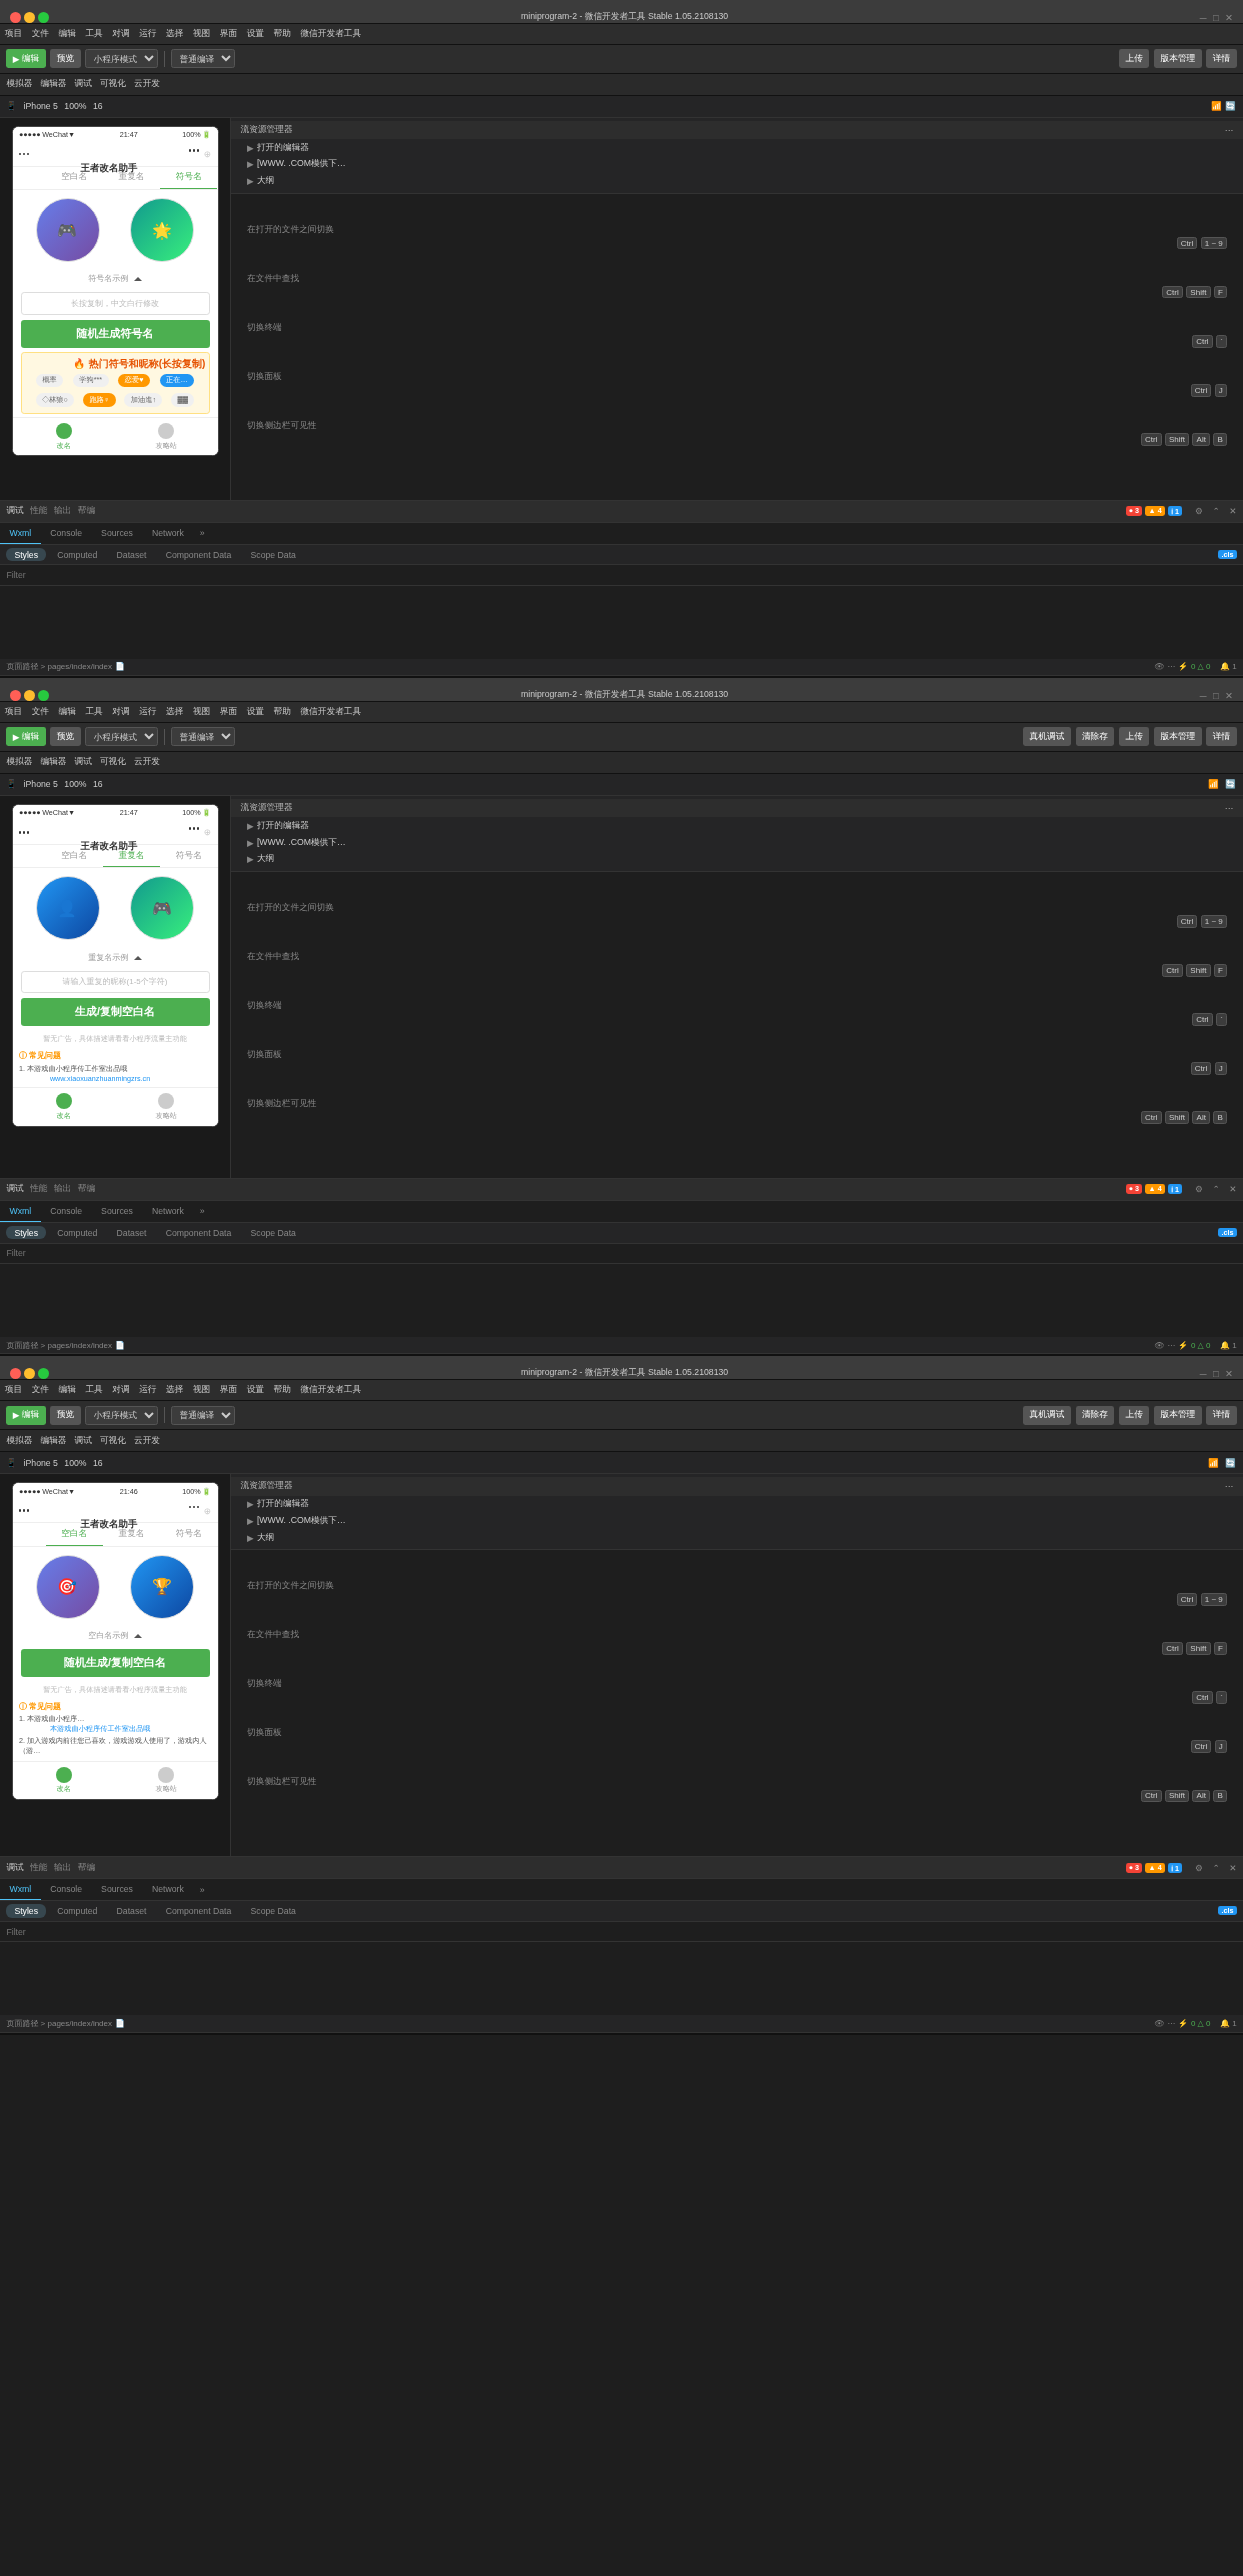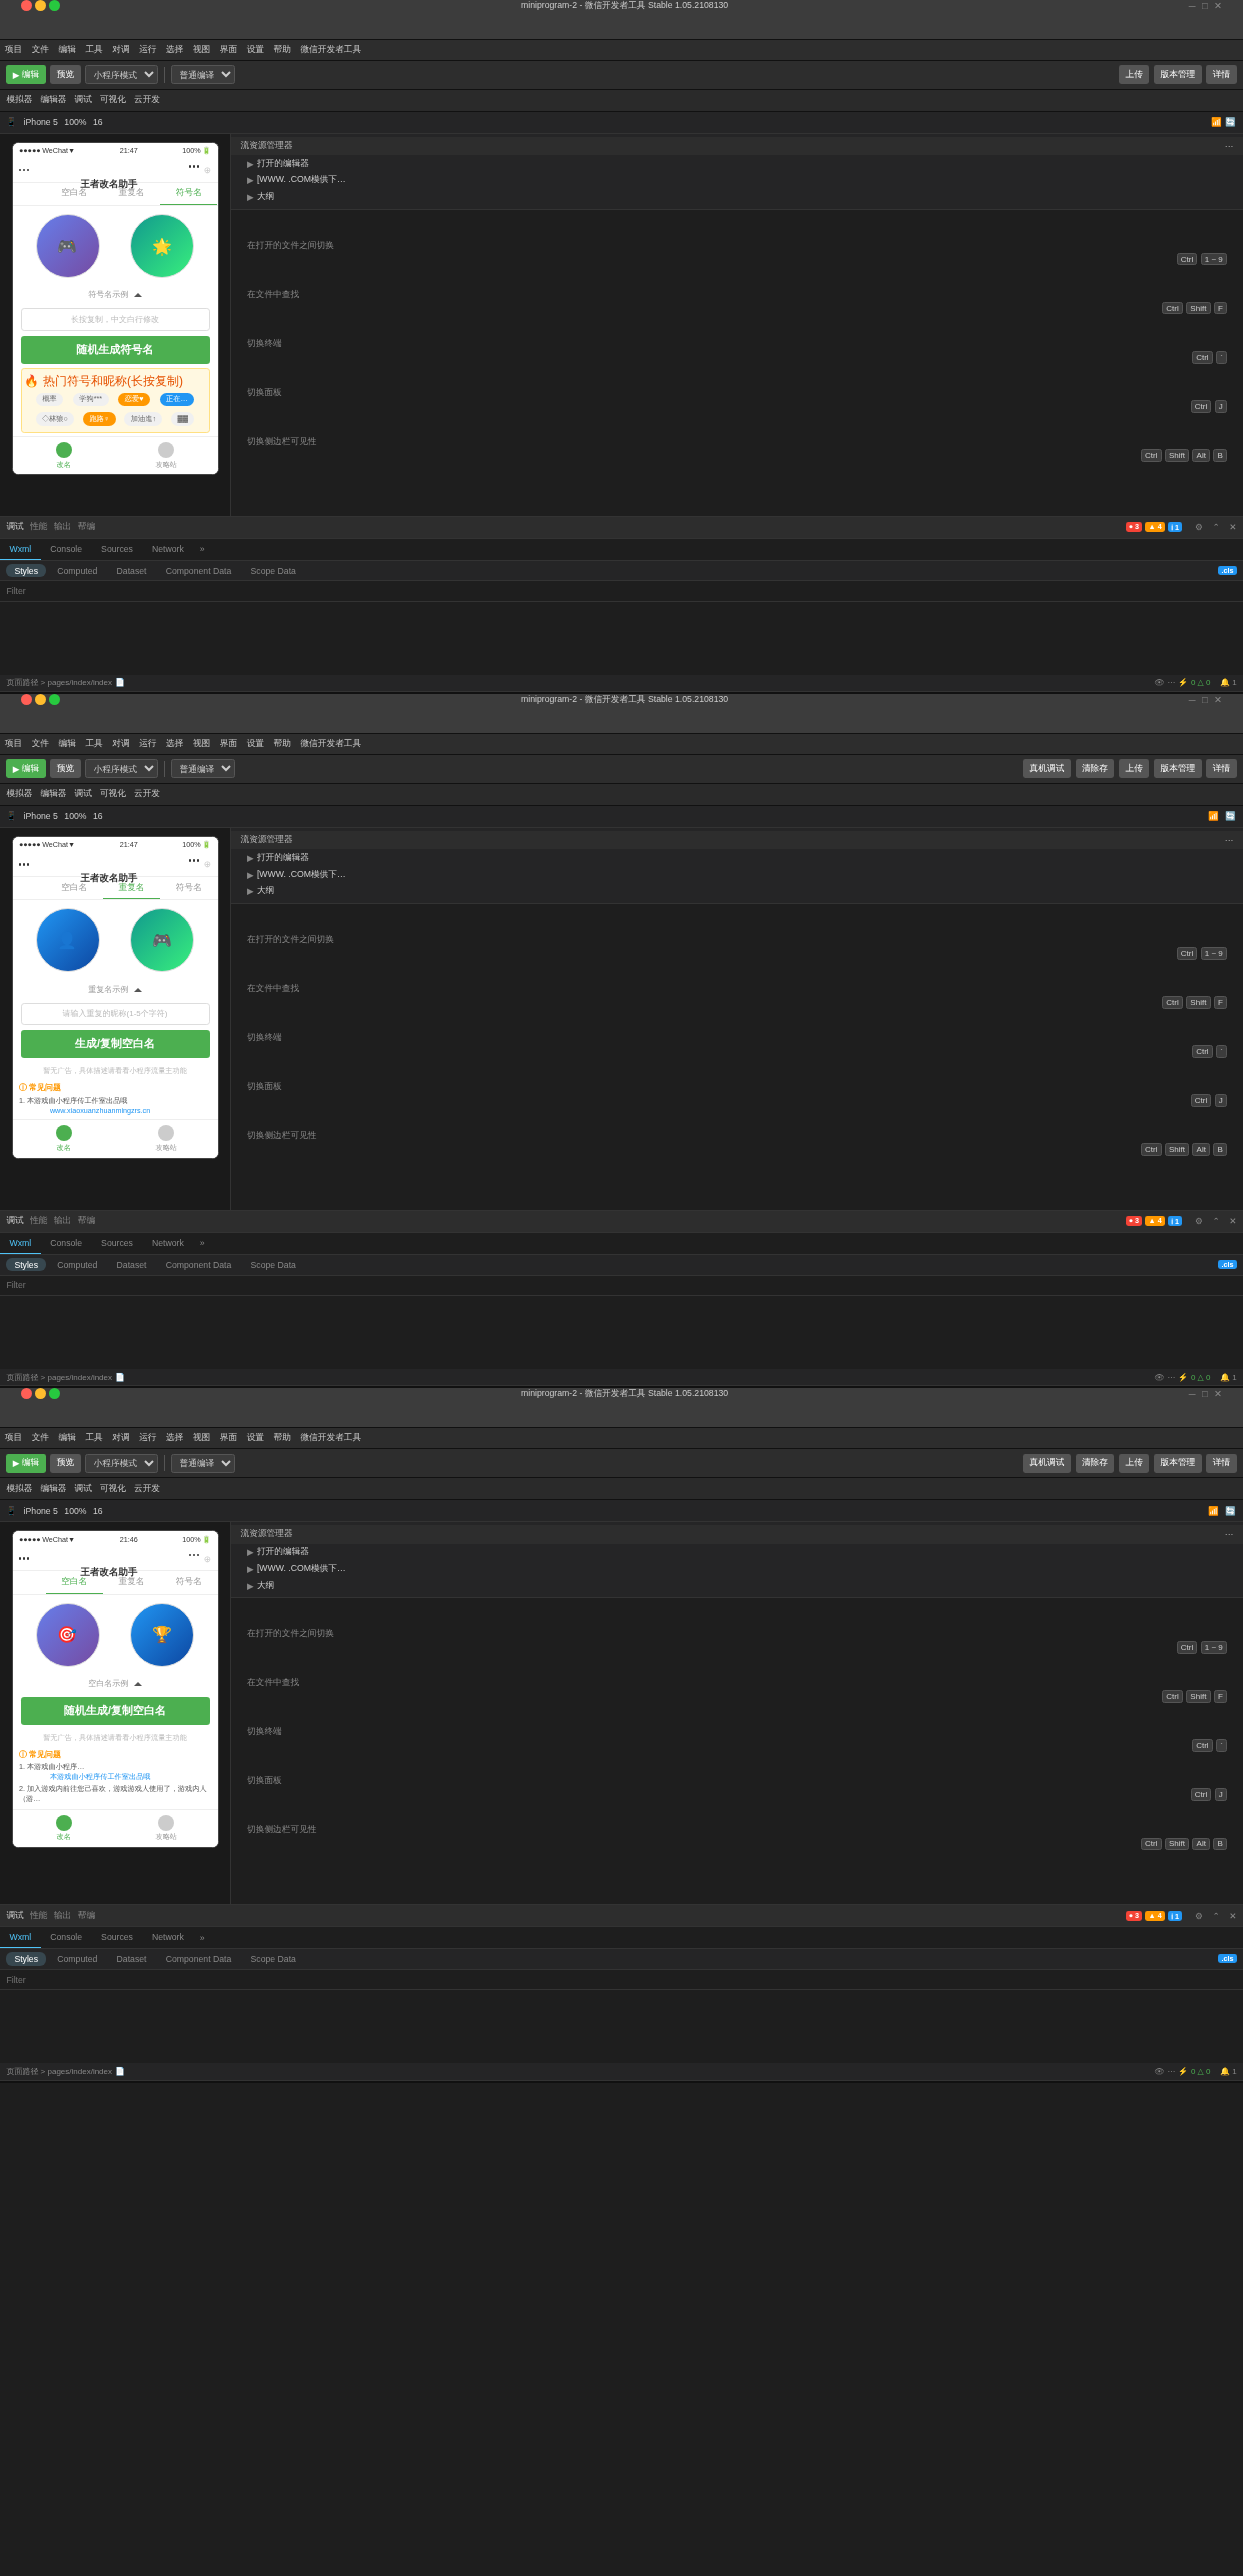--- a/index.html
+++ b/index.html
@@ -9,24 +9,24 @@
       color: #ccc;
       width: 1243px;
       min-height: 2576px;
       overflow-x: hidden;
       font-size: 8.7px;
     }
 
     
     .top-bar {
       display: flex;
-      align-items: flex-start;
-      height: 40px;
+      align-items: flex-end;
+      height: 24px;
       background: #3c3c3c;
-      padding: 0 21px;
+      padding: 0 10px;
       gap: 3.2px;
       border-bottom: 0.8px solid #111;
     }
     .top-bar-title {
       color: #ccc;
       font-size: 8.7px;
       flex: 1;
       text-align: center;
     }
     .top-bar-btn {
@@ -632,21 +632,21 @@
 
         <div class="phone-section-label">
           符号名示例 <span class="arrow-up"></span>
         </div>
 
         <div class="phone-input-area">长按复制，中文白行修改</div>
 
         <div class="phone-green-btn">随机生成符号名</div>
 
         <div style="background:#fff8e1;border:0.8px solid #ffe082;margin:3.2px 8px;border-radius:3.2px;padding:3.2px;">
-          <div style="font-size:12px;color:#e65100;font-weight:normal;">🔥 热门符号和昵称(长按复制)</div>
+          <div style="font-size:10px;color:#e65100;font-weight:bold;text-align:right;">🔥 热门符号和昵称(长按复制)</div>
           <div class="phone-tag-row">
             <span class="phone-small-tag">概率</span>
             <span class="phone-small-tag">学狗***</span>
             <span class="phone-small-tag orange">恋爱♥</span>
             <span class="phone-small-tag blue">正在…</span>
           </div>
           <div class="phone-tag-row">
             <span class="phone-small-tag">◇林狼○</span>
             <span class="phone-small-tag orange">跑路♀</span>
             <span class="phone-small-tag">加油進↑</span>

